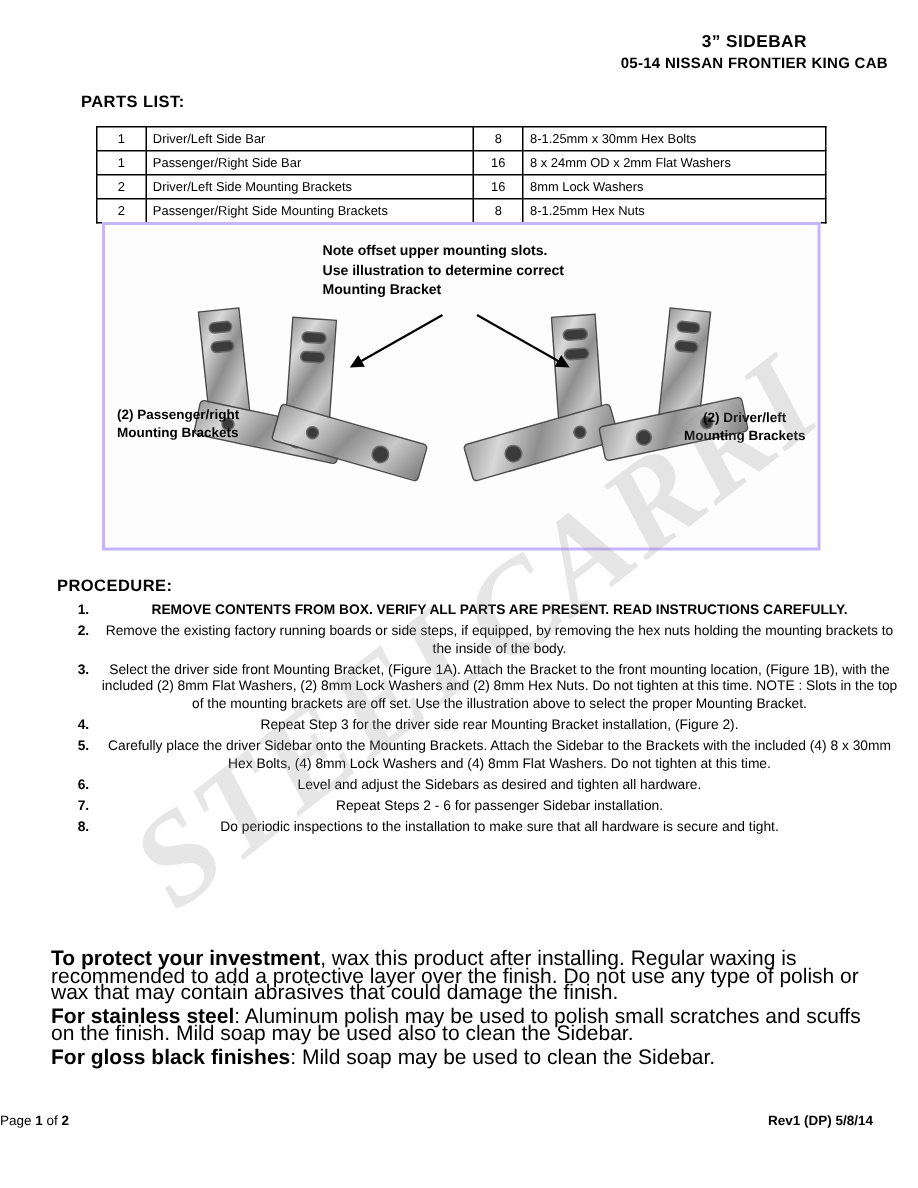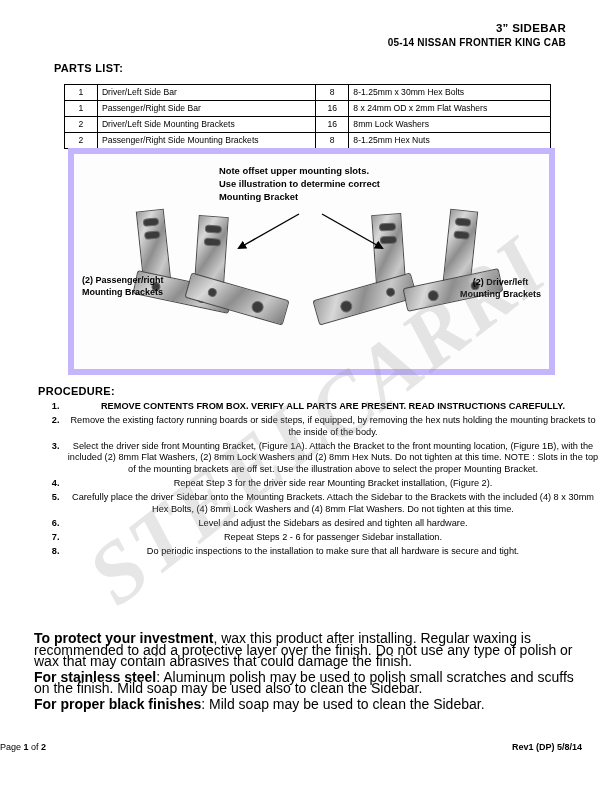--- a/index.html
+++ b/index.html
@@ -42,23 +42,23 @@
     letter-spacing: 2px;
     transform: rotate(-38deg);
     white-space: nowrap;
   }
   .wm1 { left: 30px;  top: 300px; }
   .wm2 { left: 250px; top: 140px; }
 
   
   .header {
     position: absolute;
-    right: 46px;
+    right: 20px;
     top: 22px;
-    text-align: right;
+    text-align: center;
   }
   .header .line1 {
     font-size: 11.5px;
     font-weight: bold;
     letter-spacing: 0.3px;
   }
   .header .line2 {
     font-size: 10px;
     font-weight: bold;
     margin-top: 3px;
@@ -94,21 +94,21 @@
   td.qty2 { width: 26px; text-align: center; }
   td.desc2 { width: 210px; }
 
   
   .illus {
     position: absolute;
     left: 68px;
     top: 148px;
     width: 475px;
     height: 215px;
-    border: 6px solid #c4b5fd;
+    border: 2px solid #c4b5fd;
     background: #fdfdfd;
     overflow: hidden;
   }
   .illus-note {
     position: absolute;
     left: 145px;
     top: 10px;
     font-size: 9.4px;
     font-weight: bold;
     line-height: 13px;
@@ -316,21 +316,21 @@
     <li><span>Repeat Step 3 for the driver side rear Mounting Bracket installation, (Figure 2).</span></li>
     <li><span>Carefully place the driver Sidebar onto the Mounting Brackets. Attach the Sidebar to the Brackets with the included (4) 8 x 30mm Hex Bolts, (4) 8mm Lock Washers and (4) 8mm Flat Washers. Do not tighten at this time.</span></li>
     <li><span>Level and adjust the Sidebars as desired and tighten all hardware.</span></li>
     <li><span>Repeat Steps 2 - 6 for passenger Sidebar installation.</span></li>
     <li><span>Do periodic inspections to the installation to make sure that all hardware is secure and tight.</span></li>
   </ol>
 
   <div class="closing">
     <p><span class="b">To protect your investment</span><span>, wax this product after installing. Regular waxing is recommended to add a protective layer over the finish. Do not use any type of polish or wax that may contain abrasives that could damage the finish.</span></p>
     <p><span class="b">For stainless steel</span><span>: Aluminum polish may be used to polish small scratches and scuffs on the finish. Mild soap may be used also to clean the Sidebar.</span></p>
-    <p><span class="b">For proper black finishes</span><span>: Mild soap may be used to clean the Sidebar.</span></p>
+    <p><span class="b">For gloss black finishes</span><span>: Mild soap may be used to clean the Sidebar.</span></p>
   </div>
 
   <div class="footer">
     <div class="pg"><span>Page </span><span class="b">1</span><span> of </span><span class="b">2</span></div>
     <div class="rev">Rev1 (DP) 5/8/14</div>
   </div>
 
 </div>
 
 </body></html>

